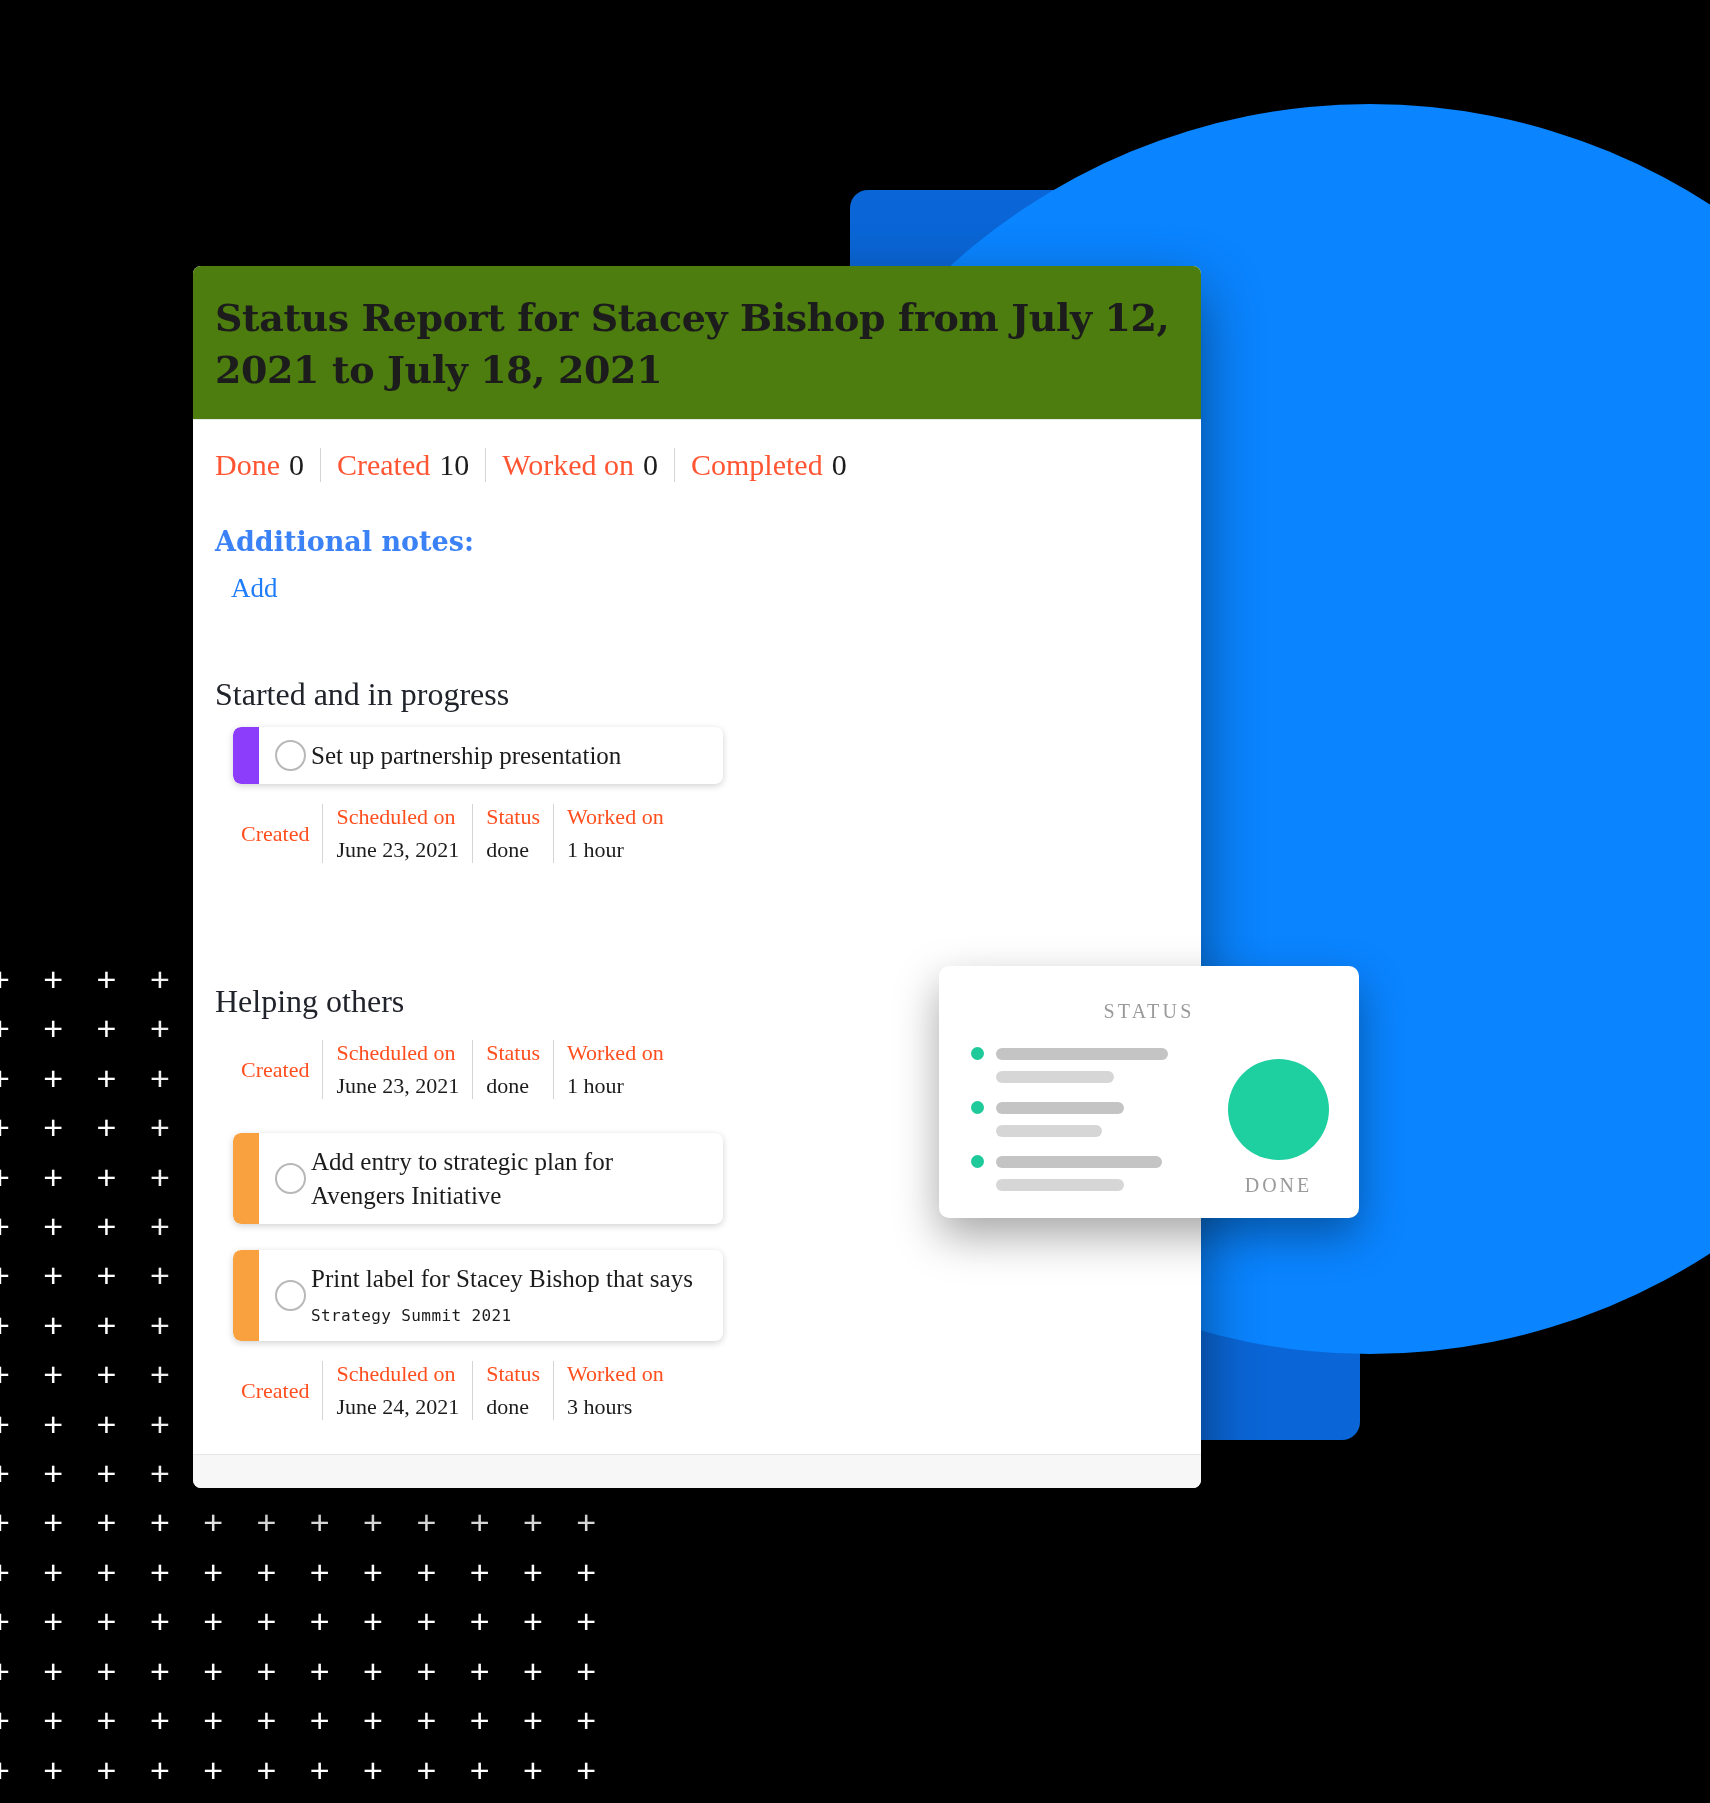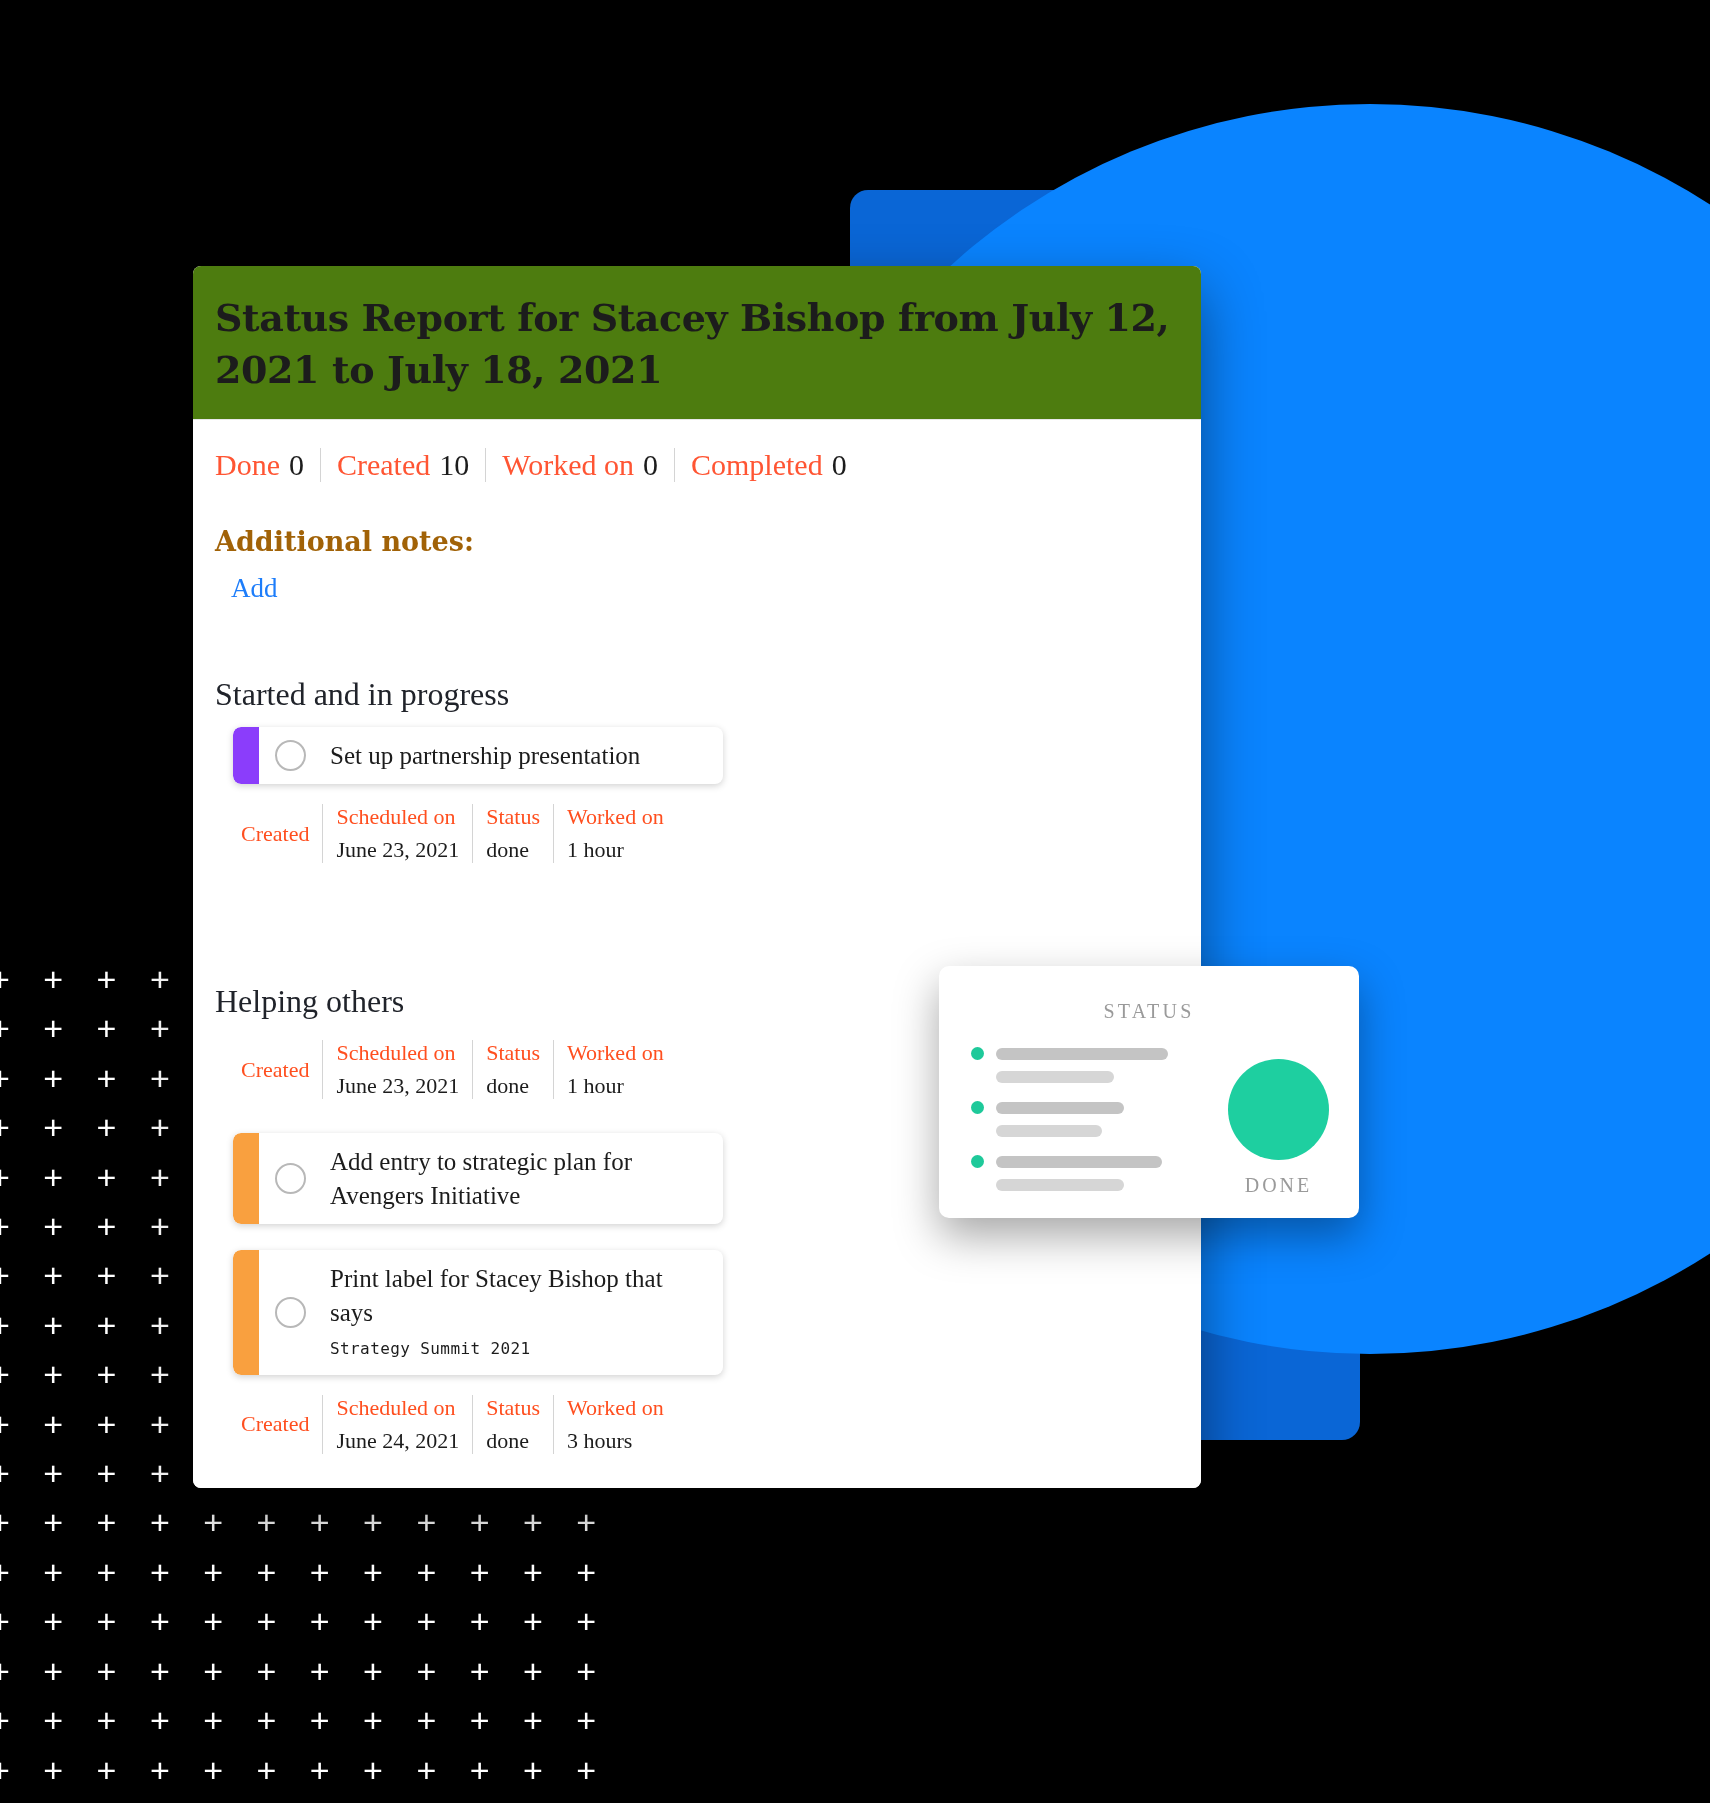--- a/index.html
+++ b/index.html
@@ -108,21 +108,21 @@
   }
   .stat:first-child { padding-left: 0; }
   .stat + .stat { border-left: 1px solid #d4d4d4; }
   .stat-label { color: #ff5533; }
   .stat-value { color: #1c1c1c; }
 
   .notes-title {
     font-family: "DejaVu Serif", "Liberation Serif", serif;
     font-weight: 700;
     font-size: 27px;
-    color: #a16207;
+    color: #3b82f6;
     margin: 44px 0 0 0;
   }
   .notes-add {
     display: inline-block;
     margin: 16px 0 0 16px;
     color: #1d7dfa;
     font-size: 27px;
     cursor: pointer;
     text-align: right;
   }
@@ -149,21 +149,21 @@
     min-height: 54px;
   }
   .accent-bar {
     width: 26px;
     flex: 0 0 26px;
     border-radius: 8px 0 0 8px;
   }
   .task-inner {
     display: flex;
     align-items: center;
-    gap: 24px;
+    gap: 5px;
     padding: 12px 14px 12px 16px;
     flex: 1 1 auto;
   }
   .checkbox-circle {
     width: 27px;
     height: 27px;
     flex: 0 0 27px;
     border: 2px solid #b8b8b8;
     border-radius: 50%;
     background: #ffffff;

